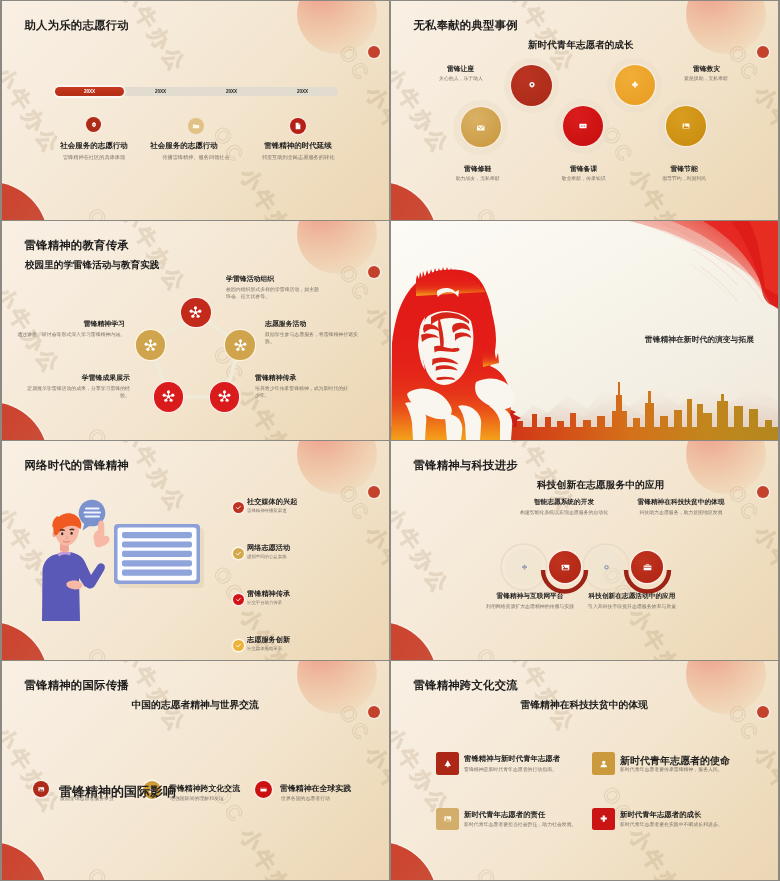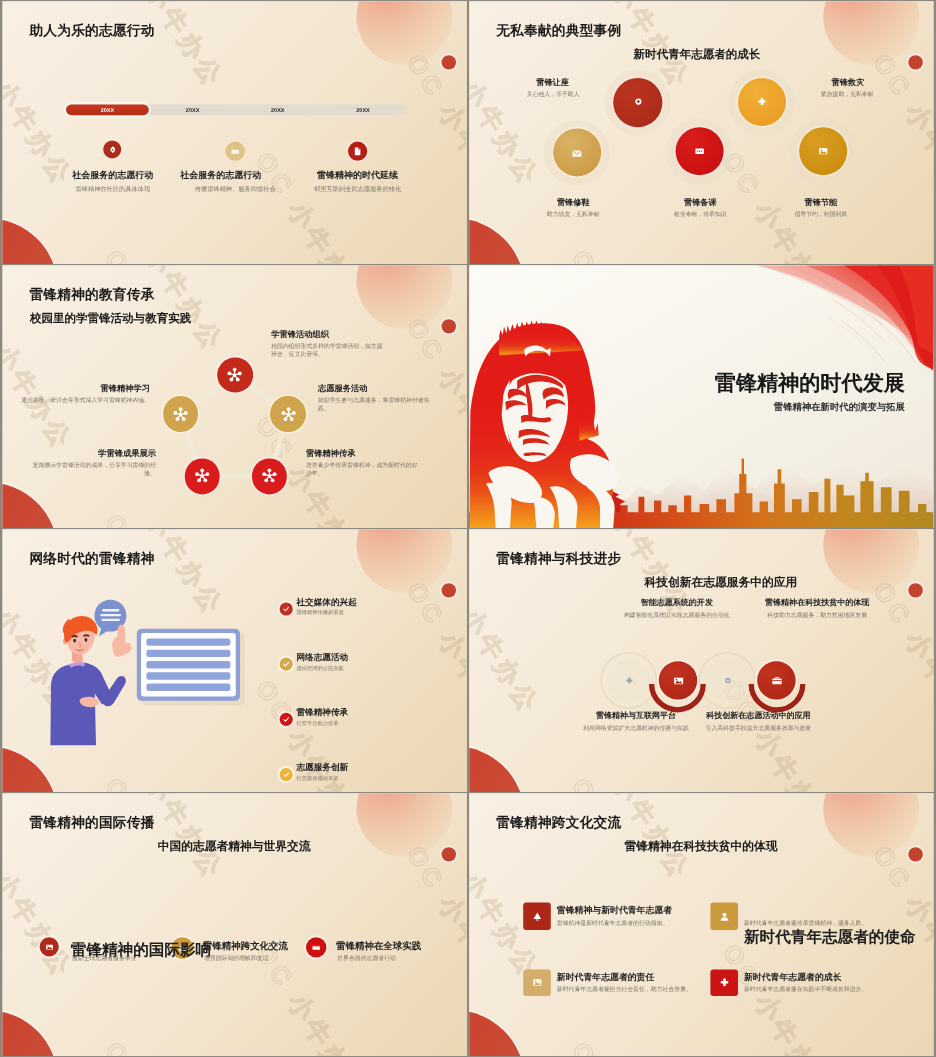--- a/index.html
+++ b/index.html
@@ -435,21 +435,20 @@
         C62.6 148.4 58 148 54 148 C50 148 47 148.6 44.6 150 Z"></path>
 
       <path d="M46 156.6 C51 155.6 56 155.6 61 156.6 C63 157.2 64 158 64 159
         C59 158 54 158 49 159 C47 159.2 46 159 45.2 158.4 Z"></path>
     </g>
 
     <path d="M46 70 C50 66.5 56.5 66 61 68.2 C63.2 69.4 64.6 71 65.2 73 C62 71.2 58 70.8 54.4 71.6 C51 72.4 48.4 74 47 76 C46 74 45.8 71.6 46 70 Z" fill="#f9f5ef"></path>
     <path d="M63 71.5 L68 69 L67.3 76 Z" fill="#f9f5ef"></path>
   </svg>
 
-  <div class="s4title">雷锋精神的时代发展</div>
   <div class="s4sub">雷锋精神在新时代的演变与拓展</div>
 </div>
 
 <div class="slide s4">
   <div class="bg"></div>
   <div class="blob-tr" style="left:295px;top:-27px;width:80px;height:80px"></div>
   <div class="dot-tr" style="left:366px;top:45px;width:12px;height:12px;box-shadow:0 0 0 1.6px rgba(252,236,228,.85)"></div>
   <div class="blob-bl" style="left:-70px;top:181px;width:116px;height:116px;box-shadow:0 0 0 1.3px rgba(253,243,238,.9)"></div>
   <div class="wm">
         <div class="wminner">
@@ -696,21 +695,21 @@
         </svg>
   </div>
   <div class="sq" style="left:201px;top:146.5px;width:22.5px;height:22.5px;background:#cb1414;border-radius:2.5px">
     <svg width="9.5" height="9.5" viewBox="0 0 24 24">
           <path d="M9.3 3.6h5.4v5H19.8v5.4H14.7V19.4H9.3v-5.4H4.2V8.6h5.1z" fill="#fff"></path>
         </svg>
   </div>
 
   <div class="h3" style="left:73px;top:93px;font-size:7.4px">雷锋精神与新时代青年志愿者</div>
   <div class="p" style="left:73px;top:104.5px;font-size:4.9px">雷锋精神是新时代青年志愿者的行动指南。</div>
-  <div class="h3" style="left:229px;top:111px;font-size:13px">新时代青年志愿者的使命</div>
+  <div class="h3" style="left:229px;top:93px;font-size:10px">新时代青年志愿者的使命</div>
   <div class="p" style="left:229px;top:104.5px;font-size:4.9px">新时代青年志愿者要传承雷锋精神，服务人民。</div>
   <div class="h3" style="left:73px;top:148.5px;font-size:7.4px">新时代青年志愿者的责任</div>
   <div class="p" style="left:73px;top:160px;font-size:4.9px">新时代青年志愿者要担当社会责任，助力社会发展。</div>
   <div class="h3" style="left:229px;top:148.5px;font-size:7.4px">新时代青年志愿者的成长</div>
   <div class="p" style="left:229px;top:160px;font-size:4.9px">新时代青年志愿者要在实践中不断成长和进步。</div>
 </div>
 
 </div>
 
 </body></html>

